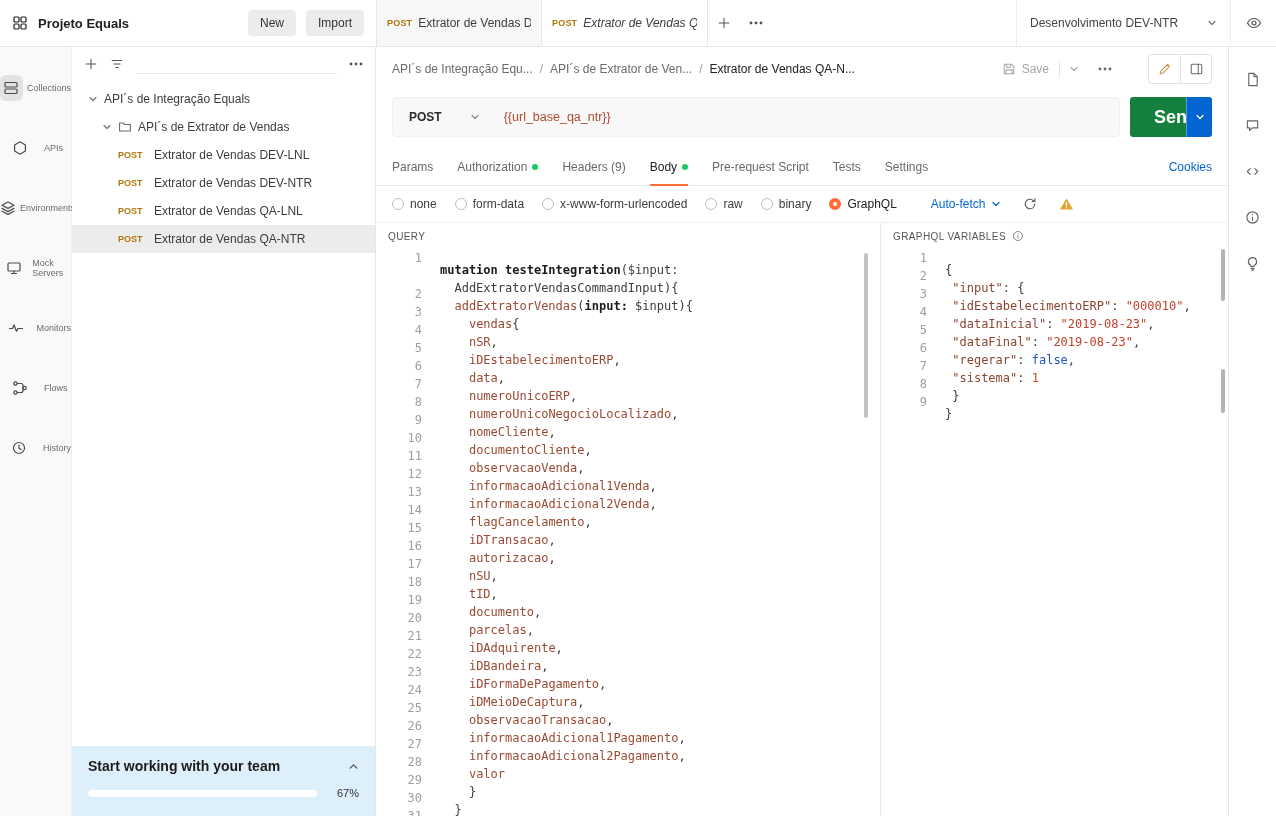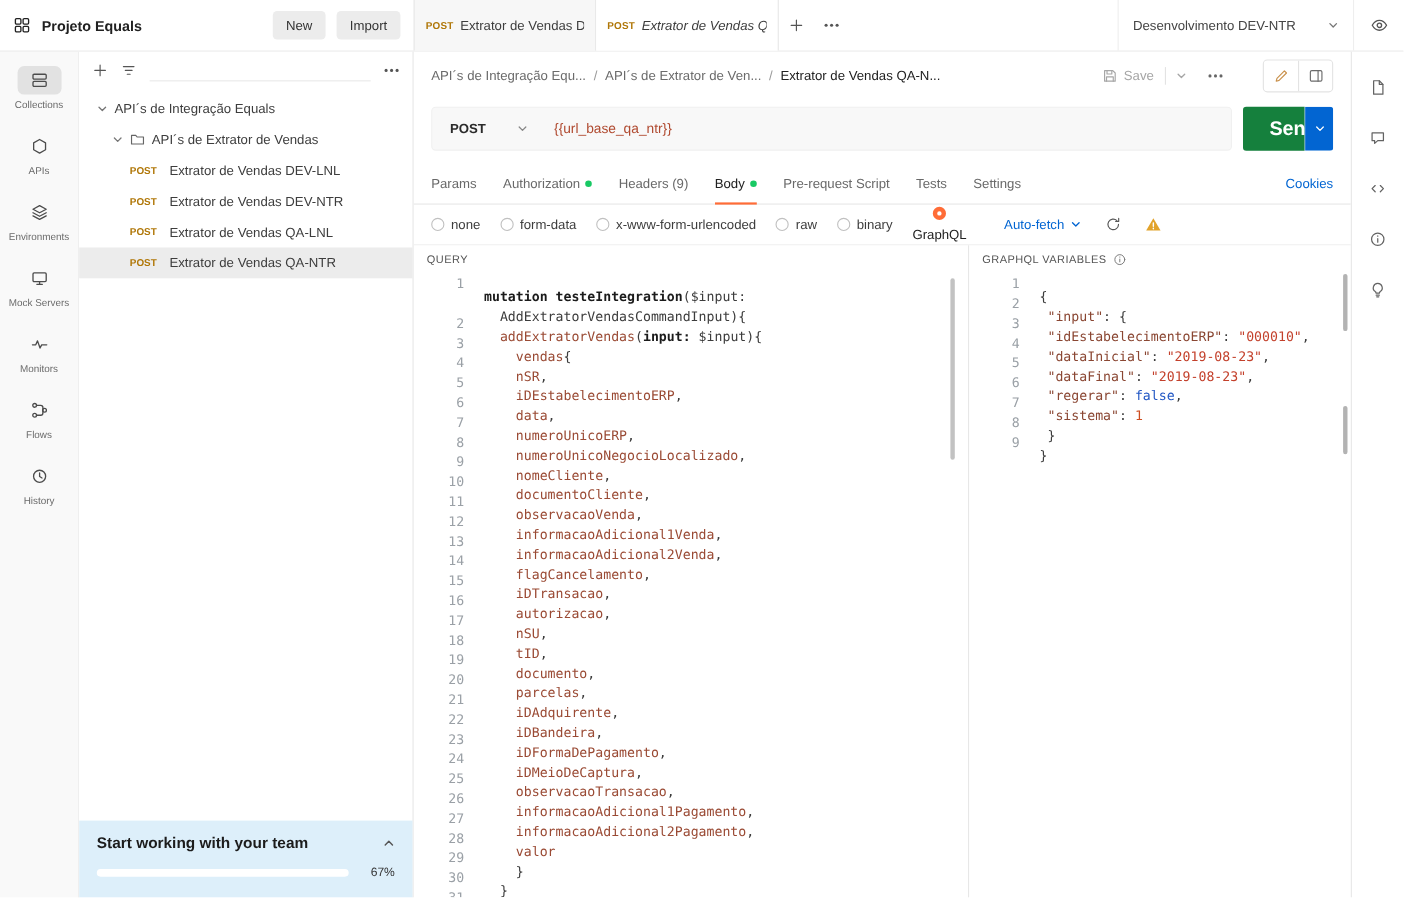--- a/index.html
+++ b/index.html
@@ -28,21 +28,21 @@
   .tab-action { width:32px; display:flex; align-items:center; justify-content:center; color:#555; cursor:pointer; flex:none; }
   .tb-right { display:flex; align-items:stretch; margin-left:auto; flex:none; }
   .env-select { width:214px; display:flex; align-items:center; justify-content:space-between;
     padding:0 13px; border-left:1px solid #eee; font-size:12px; color:#444; cursor:pointer; }
   .eye-btn { width:46px; display:flex; align-items:center; justify-content:center; border-left:1px solid #eee; color:#555; cursor:pointer; }
 
   
   .app { display:flex; height:769px; }
 
   .rail { width:72px; flex:none; background:#f9f9f9; border-right:1px solid #eee; padding-top:8px; }
-  .rail-item { height:60px; display:flex; flex-direction:column; align-items:center; padding-top:5px; gap:4px; color:#4c4c4c; cursor:pointer; }
+  .rail-item { height:60px; display:flex; flex-direction:row; align-items:center; padding-top:5px; gap:4px; color:#4c4c4c; cursor:pointer; }
   .rail-icon-wrap { width:40px; height:26px; border-radius:6px; display:flex; align-items:center; justify-content:center; }
   .rail-item.active .rail-icon-wrap { background:#e2e2e2; }
   .rail-label { font-size:9px; color:#6b6b6b; }
 
   .sidebar { width:304px; flex:none; border-right:1px solid #e7e7e7; position:relative; background:#fff; }
   .sb-toolbar { height:34px; display:flex; align-items:center; gap:12px; padding:0 12px; color:#555; }
   .sb-search { flex:1; border:none; border-bottom:1px solid #e9e9e9; height:20px; font-size:12px;
     outline:none; background:transparent; font-family:inherit; }
   .tree { padding-top:4px; font-size:12px; color:#3d3d3d; }
   .tree-row { height:28px; display:flex; align-items:center; gap:6px; cursor:pointer; white-space:nowrap; }
@@ -99,21 +99,21 @@
   .rtab { display:flex; align-items:center; gap:5px; position:relative; cursor:pointer; white-space:nowrap; }
   .rtab.active { color:#212121; }
   .rtab.active::after { content:""; position:absolute; left:0; right:0; bottom:-1px; height:2px; background:#ff6c37; }
   .dot { width:6px; height:6px; border-radius:50%; background:#18c964; flex:none; }
   .cookies { margin-left:auto; display:flex; align-items:center; color:#0265d2; cursor:pointer; }
 
   .modes-row { height:36px; flex:none; display:flex; align-items:center; gap:18px; padding:0 16px; font-size:12px; color:#3d3d3d; }
   .mode { display:flex; align-items:center; gap:6px; cursor:pointer; white-space:nowrap; }
   .radio { width:12px; height:12px; border-radius:50%; border:1.5px solid #c0c0c0; background:#fff; flex:none; }
   .mode.selected .radio { border:4px solid #ff6c37; }
-  .mode.selected { color:#212121;flex-direction:column; }
+  .mode.selected { color:#212121; }
   .autofetch { display:flex; align-items:center; gap:5px; color:#0265d2; margin-left:16px; cursor:pointer; }
   .refresh-btn { color:#555; margin-left:4px; cursor:pointer; }
   .warn { margin-left:4px; }
 
   .editors { flex:1; min-height:0; display:flex; border-top:1px solid #f1f1f1; }
   .pane { display:flex; flex-direction:column; min-width:0; position:relative; overflow:hidden; }
   .pane.query { flex:0 0 504px; }
   .pane.vars { flex:1; border-left:1px solid #e7e7e7; }
   .pane-header { height:26px; flex:none; display:flex; align-items:center; gap:6px; padding:0 12px;
     font-size:10px; font-weight:400; color:#555; letter-spacing:.4px; }

